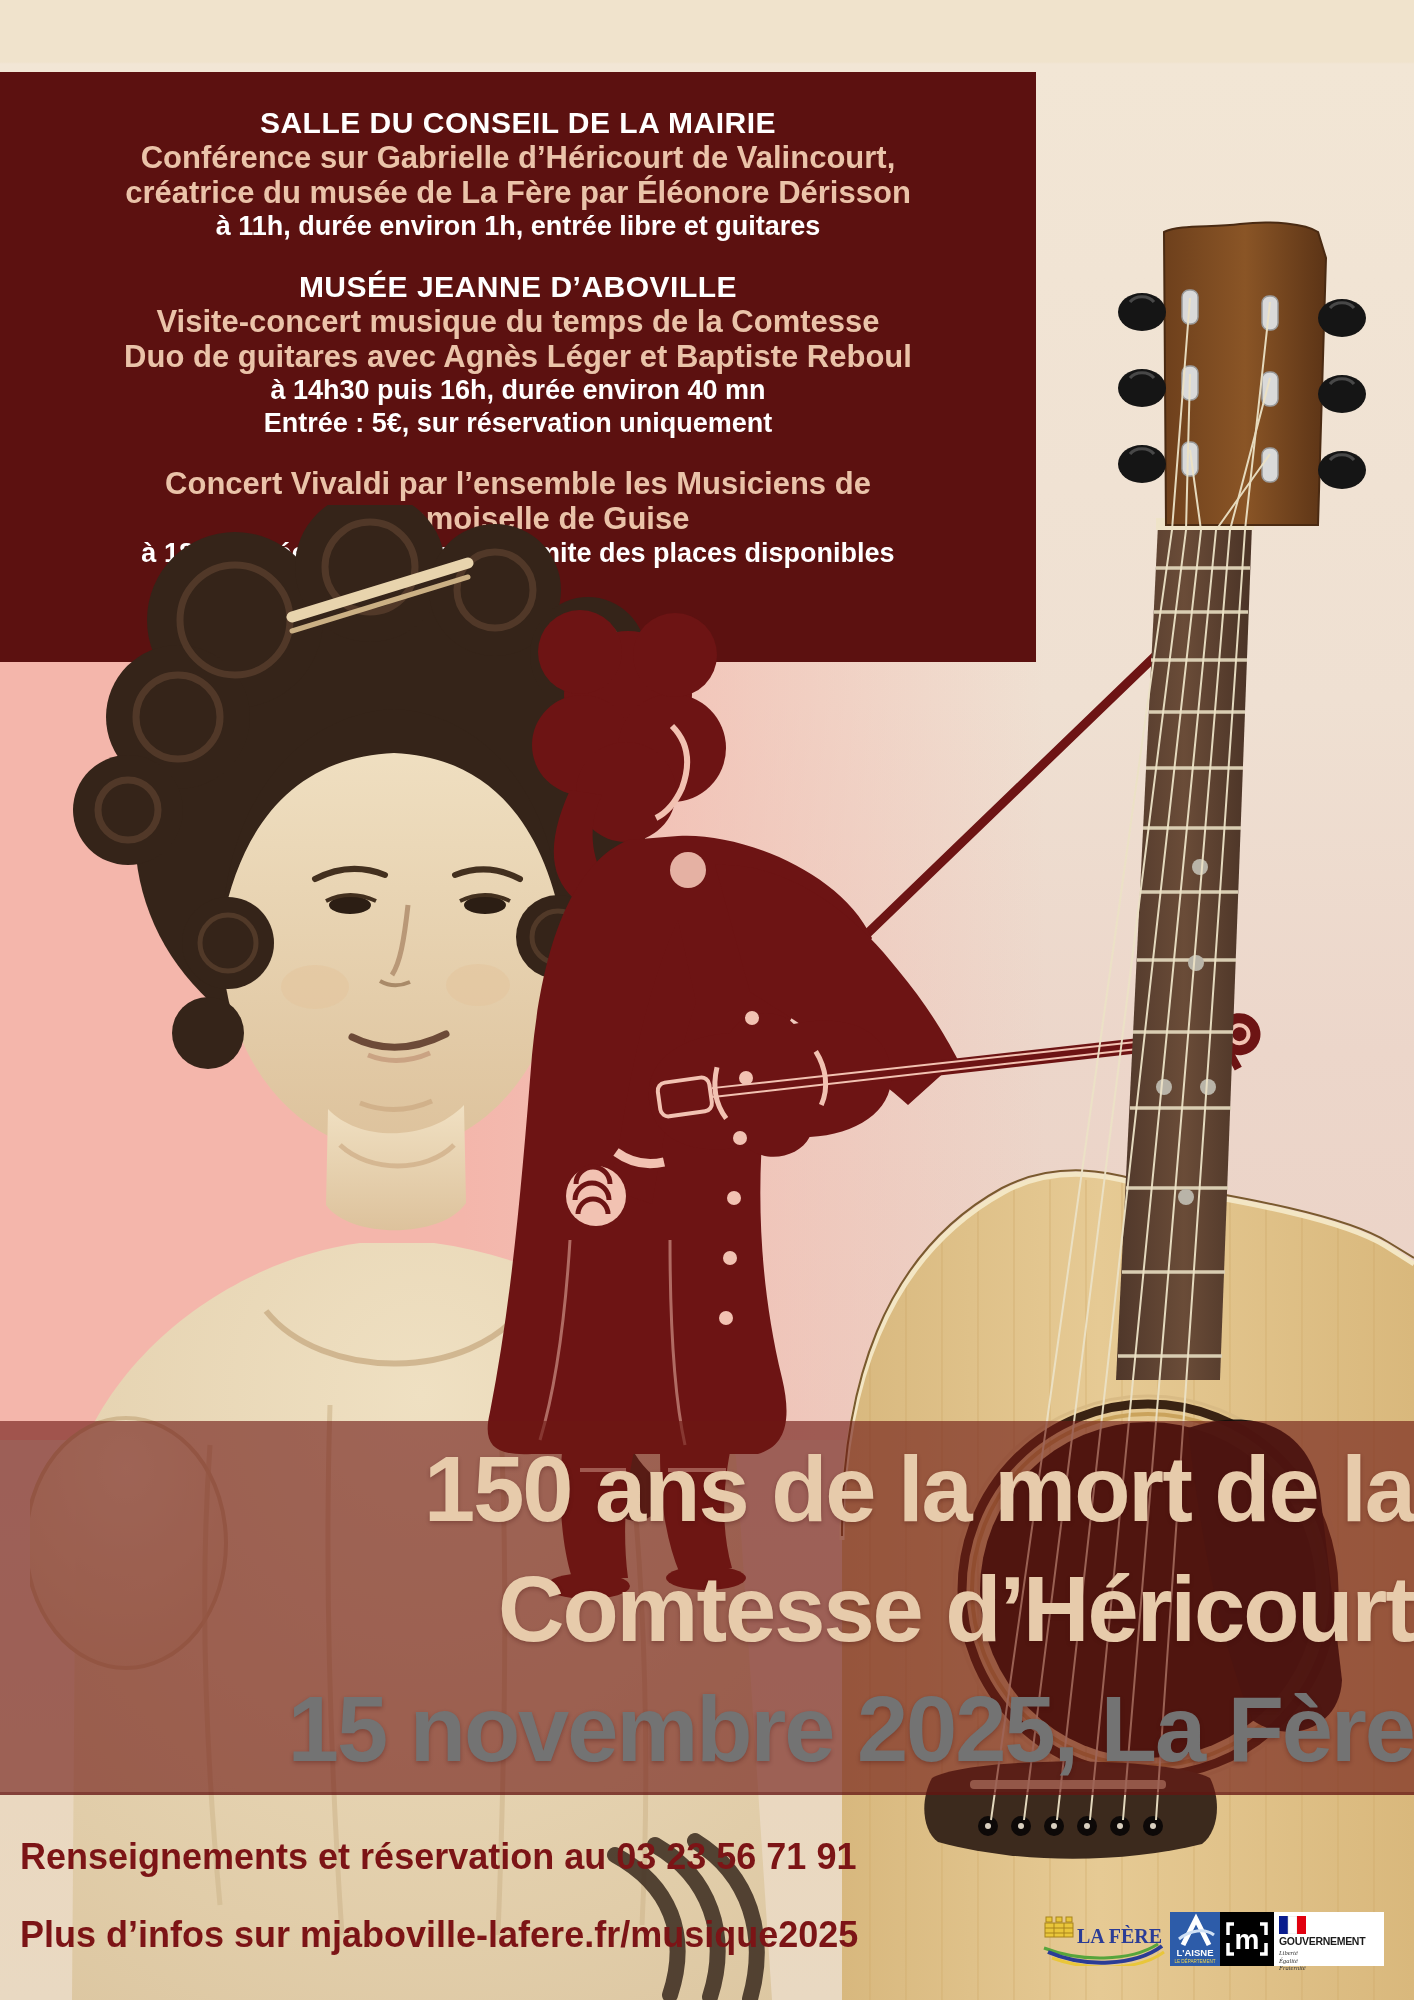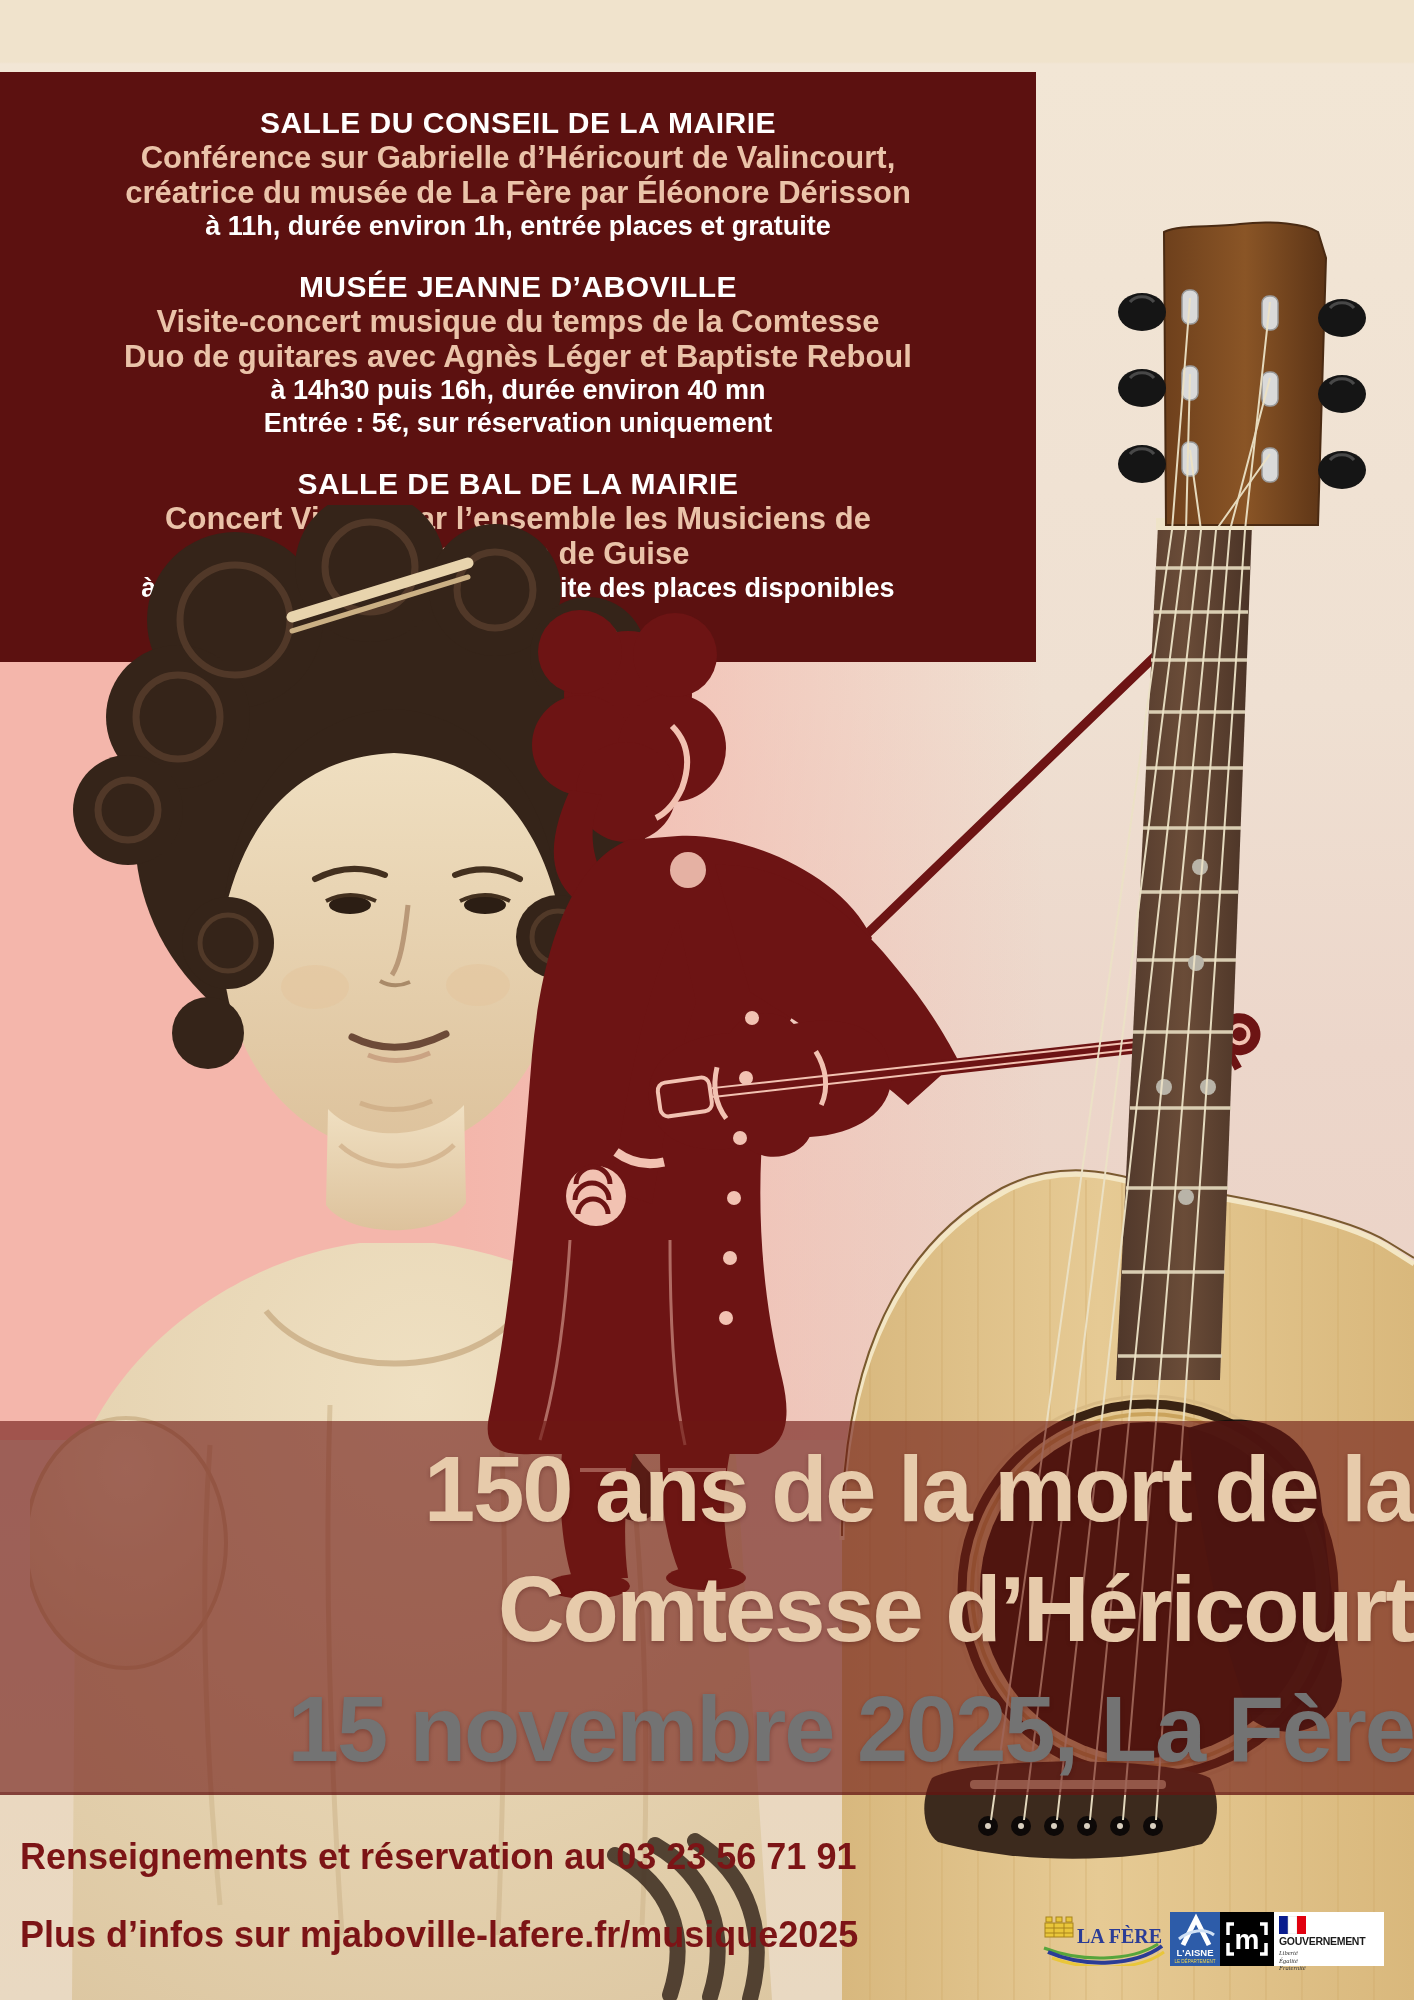--- a/index.html
+++ b/index.html
@@ -49,31 +49,30 @@
 <div class="page">
 
   <div class="bg-base"></div>
   <div class="bg-pink"></div>
 
   <div class="program-box">
     <div class="program-section">
       <div class="venue-heading">SALLE DU CONSEIL DE LA MAIRIE</div>
       <div class="desc-line">Conférence sur Gabrielle d’Héricourt de Valincourt,</div>
       <div class="desc-line">créatrice du musée de La Fère par Éléonore Dérisson</div>
-      <div class="detail-line">à 11h, durée environ 1h, entrée places et gratuite</div>
+      <div class="detail-line">à 11h, durée environ 1h, entrée libre et guitares</div>
     </div>
     <div class="program-section">
       <div class="venue-heading">MUSÉE JEANNE D’ABOVILLE</div>
       <div class="desc-line">Visite-concert musique du temps de la Comtesse</div>
       <div class="desc-line">Duo de guitares avec Agnès Léger et Baptiste Reboul</div>
       <div class="detail-line">à 14h30 puis 16h, durée environ 40 mn</div>
       <div class="detail-line">Entrée : 5€, sur réservation uniquement</div>
     </div>
     <div class="program-section">
-      <div class="venue-heading">SALLE DE BAL DE LA MAIRIE</div>
       <div class="desc-line">Concert Vivaldi par l’ensemble les Musiciens de</div>
       <div class="desc-line">Mademoiselle de Guise</div>
       <div class="detail-line">à 18h, entrée gratuite dans la limite des places disponibles</div>
     </div>
   </div>
 
   <svg class="portrait" width="770" height="1495" viewBox="0 0 770 1495">
     <defs>
       <linearGradient id="skin" x1="0" y1="0" x2="0" y2="1">
         <stop offset="0" stop-color="#f0e0c2"></stop>

